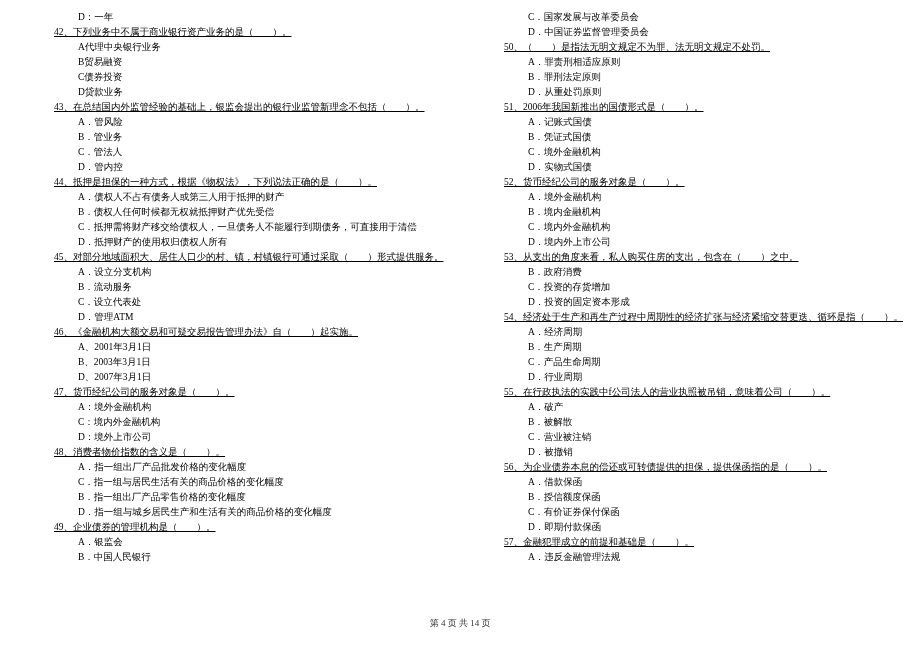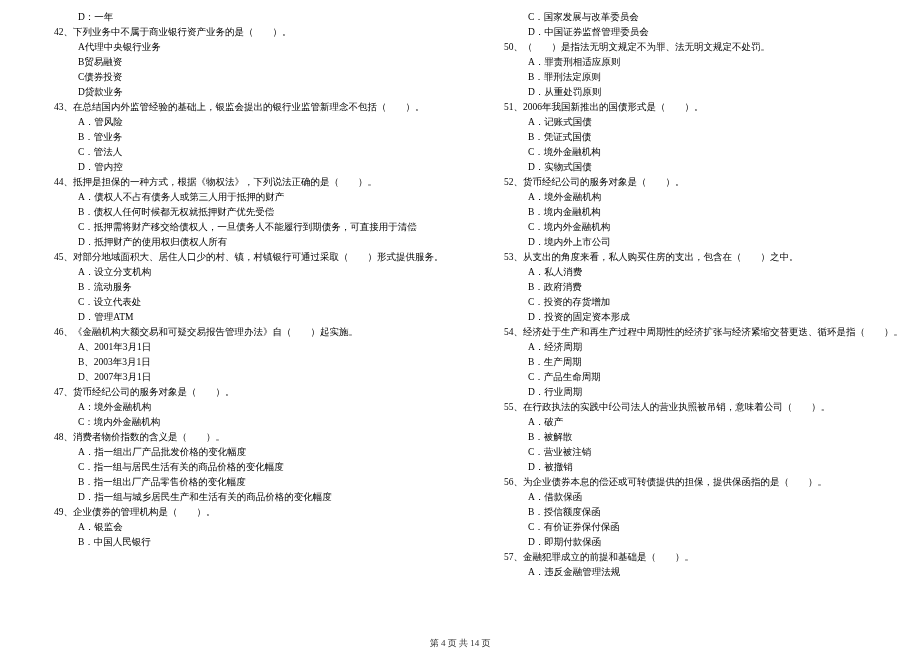--- a/index.html
+++ b/index.html
@@ -24,24 +24,24 @@
     .column.right {
       padding-left: 20px;
       padding-right: 0;
     }
     .line {
       line-height: 15px;
       white-space: nowrap;
       font-size: 9.5px;
     }
     .indent1 { padding-left: 48px; }
-    .qnum { padding-left: 24px; }
+    .qnum { padding-left: 24px; text-decoration: underline; }
     .footer {
       position: absolute;
-      bottom: 0;
+      bottom: 20px;
       width: 100%;
       text-align: center;
       font-size: 9px;
       color: #333;
     }
   </style>
 </head>
 <body>
 
 <div class="page">
@@ -67,20 +67,21 @@
       <div class="line indent1">B．流动服务</div>
       <div class="line indent1">C．设立代表处</div>
       <div class="line indent1">D．管理ATM</div>
       <div class="line qnum">46、《金融机构大额交易和可疑交易报告管理办法》自（　　）起实施。</div>
       <div class="line indent1">A、2001年3月1日</div>
       <div class="line indent1">B、2003年3月1日</div>
       <div class="line indent1">D、2007年3月1日</div>
       <div class="line qnum">47、货币经纪公司的服务对象是（　　）。</div>
       <div class="line indent1">A：境外金融机构</div>
       <div class="line indent1">C：境内外金融机构</div>
+      <div class="line indent1">D：境外上市公司</div>
       <div class="line qnum">48、消费者物价指数的含义是（　　）。</div>
       <div class="line indent1">A．指一组出厂产品批发价格的变化幅度</div>
       <div class="line indent1">C．指一组与居民生活有关的商品价格的变化幅度</div>
       <div class="line indent1">B．指一组出厂产品零售价格的变化幅度</div>
       <div class="line indent1">D．指一组与城乡居民生产和生活有关的商品价格的变化幅度</div>
       <div class="line qnum">49、企业债券的管理机构是（　　）。</div>
       <div class="line indent1">A．银监会</div>
       <div class="line indent1">B．中国人民银行</div>
     </div>
   <div class="column right" id="right-col">
@@ -94,21 +95,20 @@
       <div class="line indent1">A．记账式国债</div>
       <div class="line indent1">B．凭证式国债</div>
       <div class="line indent1">C．境外金融机构</div>
       <div class="line indent1">D．实物式国债</div>
       <div class="line qnum">52、货币经纪公司的服务对象是（　　）。</div>
       <div class="line indent1">A．境外金融机构</div>
       <div class="line indent1">B．境内金融机构</div>
       <div class="line indent1">C．境内外金融机构</div>
       <div class="line indent1">D．境内外上市公司</div>
       <div class="line qnum">53、从支出的角度来看，私人购买住房的支出，包含在（　　）之中。</div>
-      <div class="line indent1">A．私人消费</div>
       <div class="line indent1">B．政府消费</div>
       <div class="line indent1">C．投资的存货增加</div>
       <div class="line indent1">D．投资的固定资本形成</div>
       <div class="line qnum">54、经济处于生产和再生产过程中周期性的经济扩张与经济紧缩交替更迭、循环是指（　　）。</div>
       <div class="line indent1">A．经济周期</div>
       <div class="line indent1">B．生产周期</div>
       <div class="line indent1">C．产品生命周期</div>
       <div class="line indent1">D．行业周期</div>
       <div class="line qnum">55、在行政执法的实践中f公司法人的营业执照被吊销，意味着公司（　　）。</div>
       <div class="line indent1">A．破产</div>

